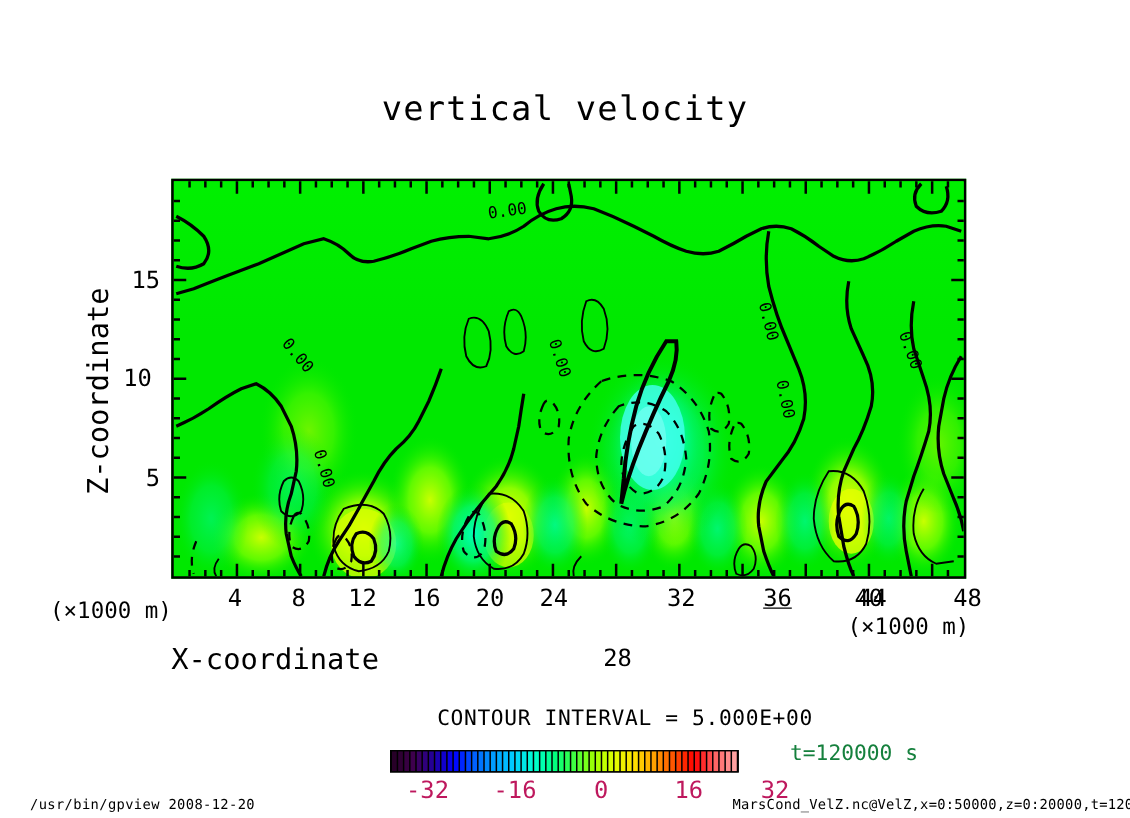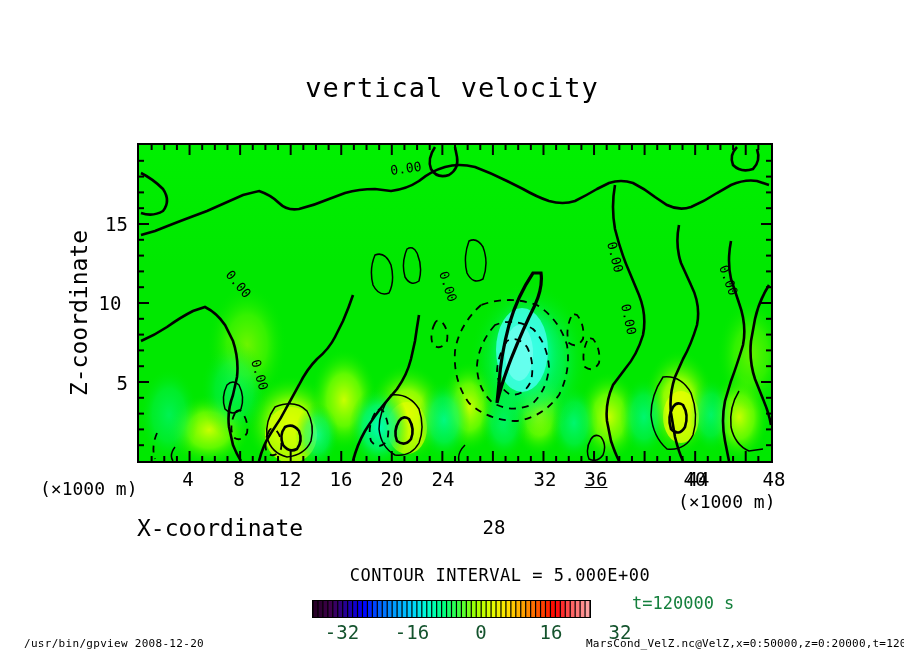--- a/index.html
+++ b/index.html
@@ -86,21 +86,21 @@
   }
   #colorbar-wrap svg { display:block; }
 
   #cbar-ticks {
     left: 282px; top: 621px;
     width: 340px; height: 24px;
   }
   #cbar-ticks span {
     position: absolute;
     font-size: 19px;
-    color: #14532d;
+    color: #be185d;
     transform: translateX(-50%);
   }
 
   #time-label {
     left: 632px; top: 593px;
     font-size: 17px; color: #15803d;
   }
 
   #footer-left {
     left: 24px; top: 637px;
@@ -439,21 +439,21 @@
 <div class="abs tick-label" style="left:92px; top:372px; width:36px; text-align:right;">5</div>
 
 <div class="abs tick-label" style="left:170px; top:468px; width:36px;">4</div>
 <div class="abs tick-label" style="left:221px; top:468px; width:36px;">8</div>
 <div class="abs tick-label" style="left:272px; top:468px; width:36px;">12</div>
 <div class="abs tick-label" style="left:323px; top:468px; width:36px;">16</div>
 <div class="abs tick-label" style="left:374px; top:468px; width:36px;">20</div>
 <div class="abs tick-label" style="left:425px; top:468px; width:36px;">24</div>
 <div class="abs tick-label" style="left:476px; top:468px; width:36px;margin-top:48px;">28</div>
 <div class="abs tick-label" style="left:527px; top:468px; width:36px;">32</div>
-<div class="abs tick-label" style="left:578px; top:468px; width:36px;text-decoration:underline;">36</div>
+<div class="abs tick-label" style="left:604px; top:468px; width:36px;text-decoration:underline;">36</div>
 <div class="abs tick-label" style="left:629px; top:468px; width:36px;margin-left:48px;">40</div>
 <div class="abs tick-label" style="left:680px; top:468px; width:36px;">44</div>
 <div class="abs tick-label" style="left:731px; top:468px; width:36px;margin-left:25px;">48</div>
 
 <div class="abs" id="ylabel">Z-coordinate</div>
 <div class="abs" id="xlabel">X-coordinate</div>
 <div class="abs" id="unit-left">(×1000 m)</div>
 <div class="abs" id="unit-right">(×1000 m)</div>
 
 <div class="abs" id="contour-interval">CONTOUR INTERVAL = 5.000E+00</div>

